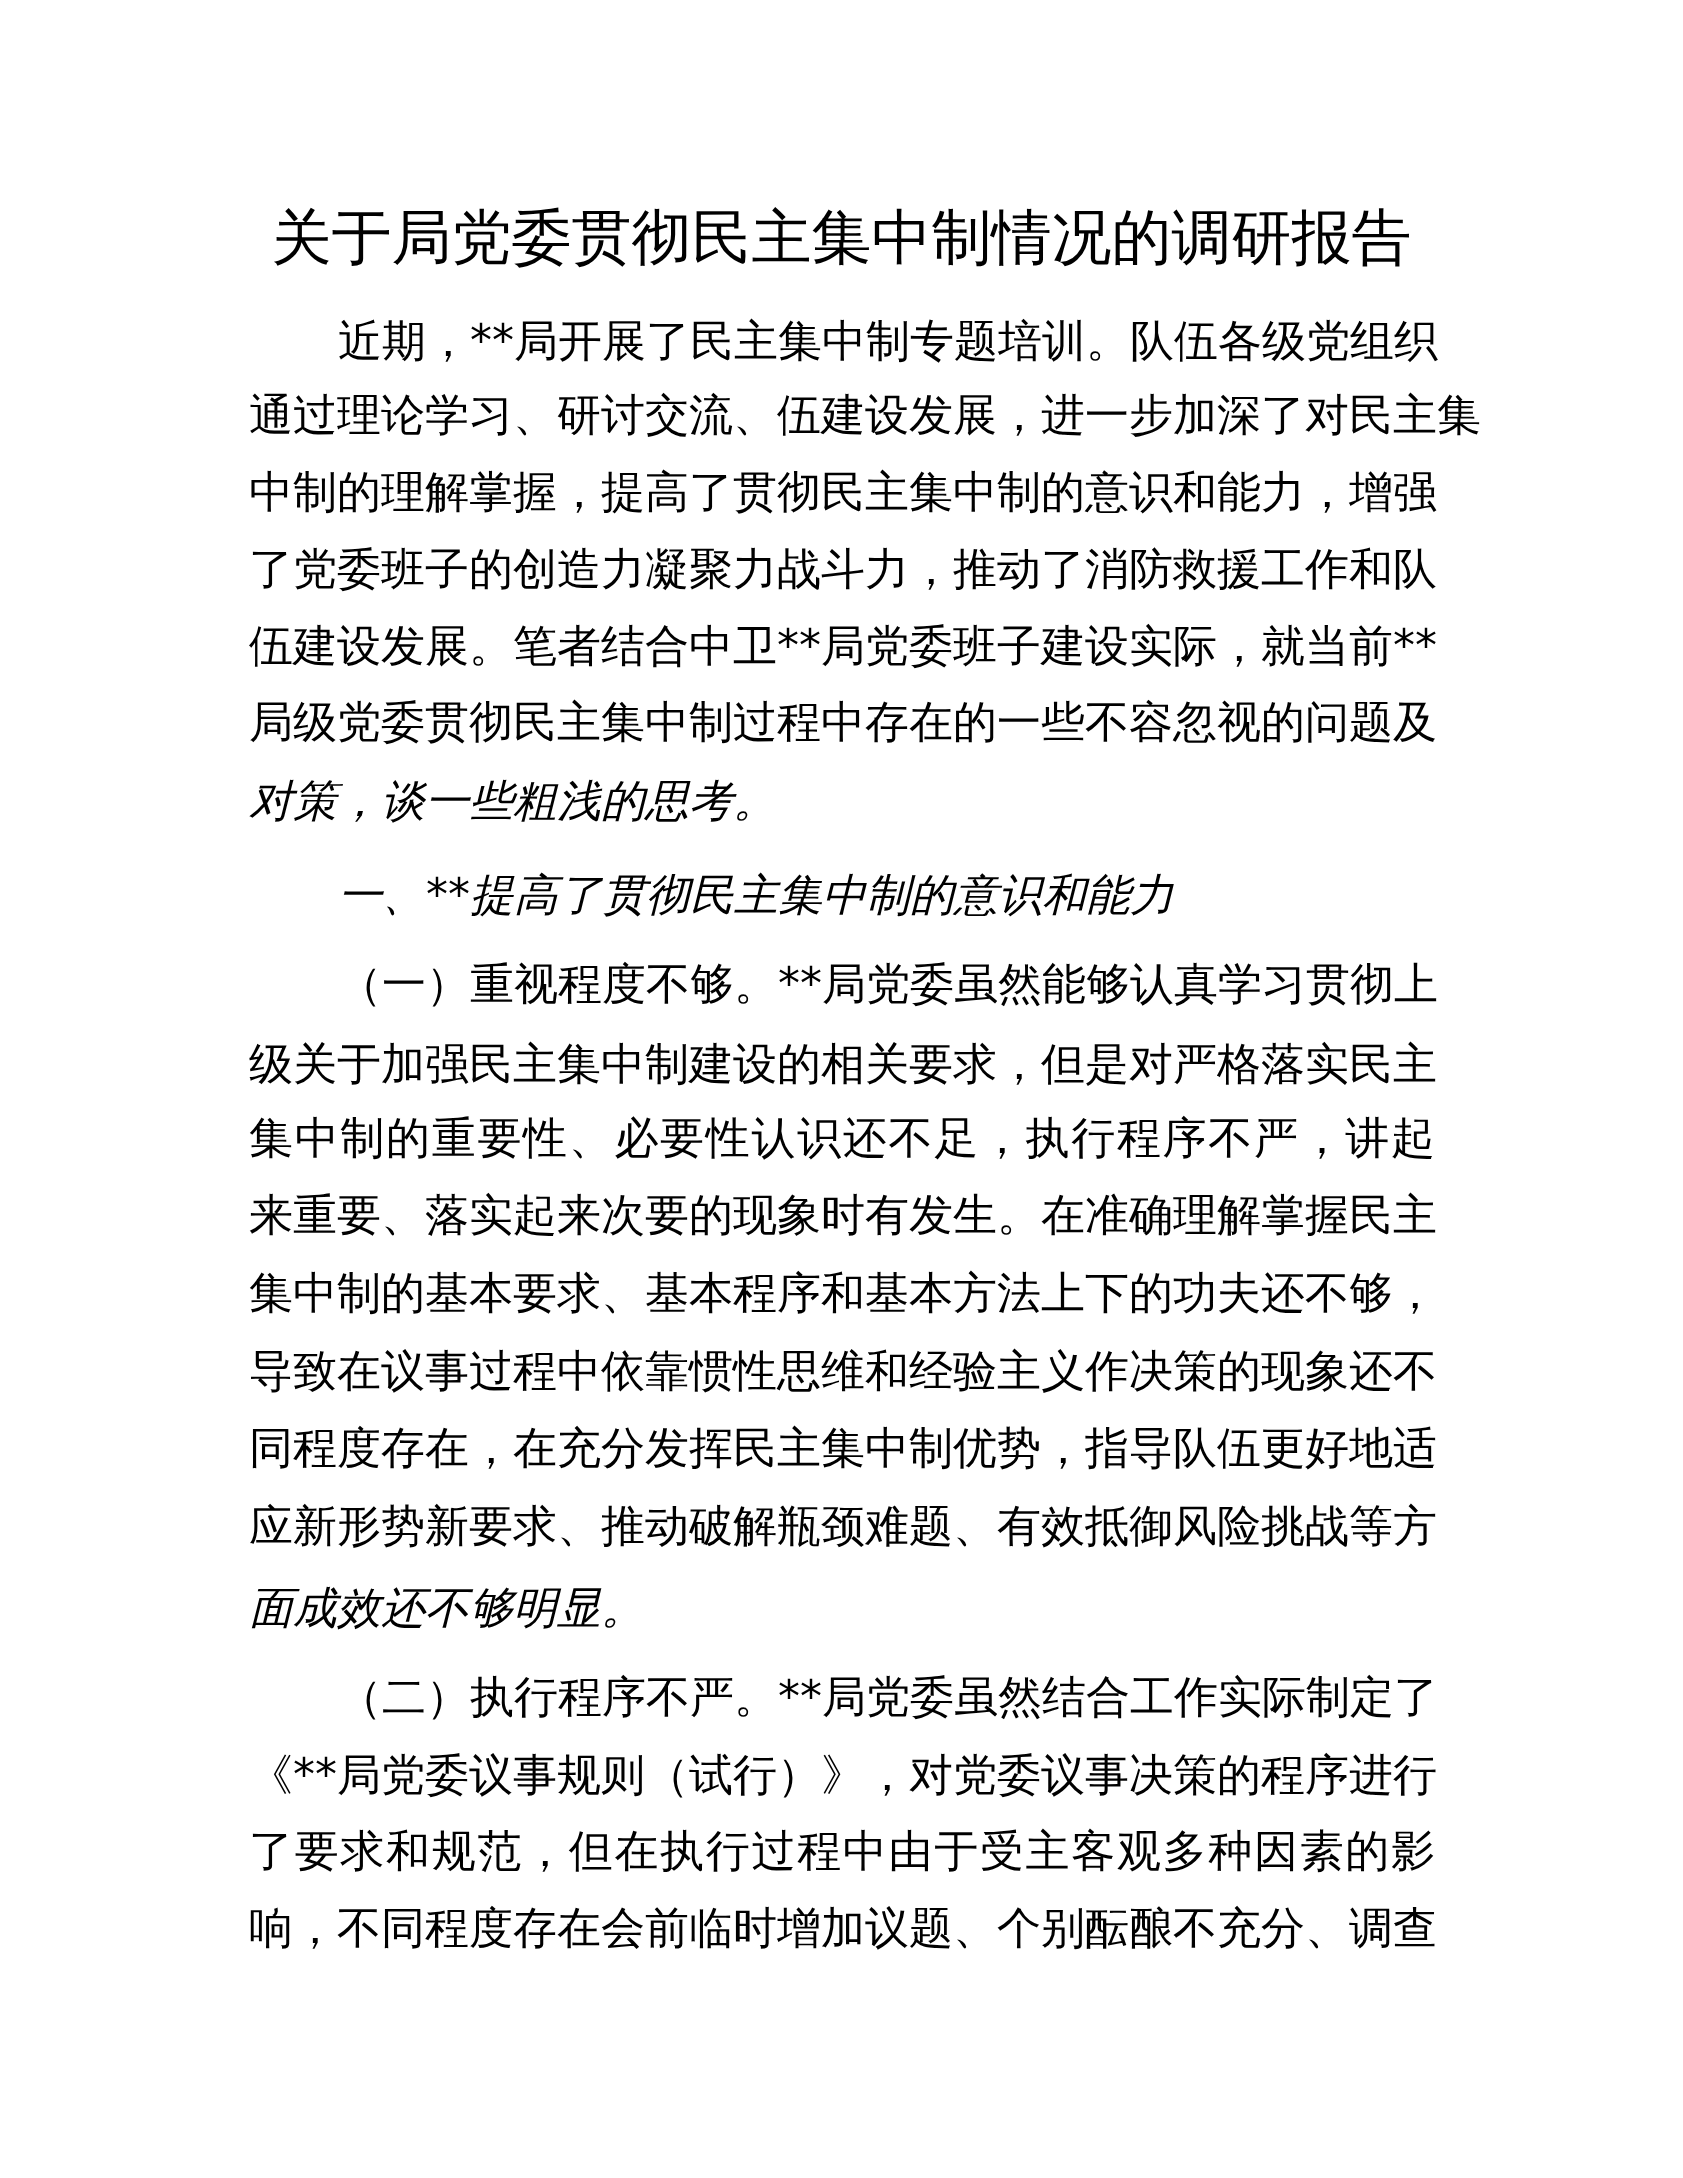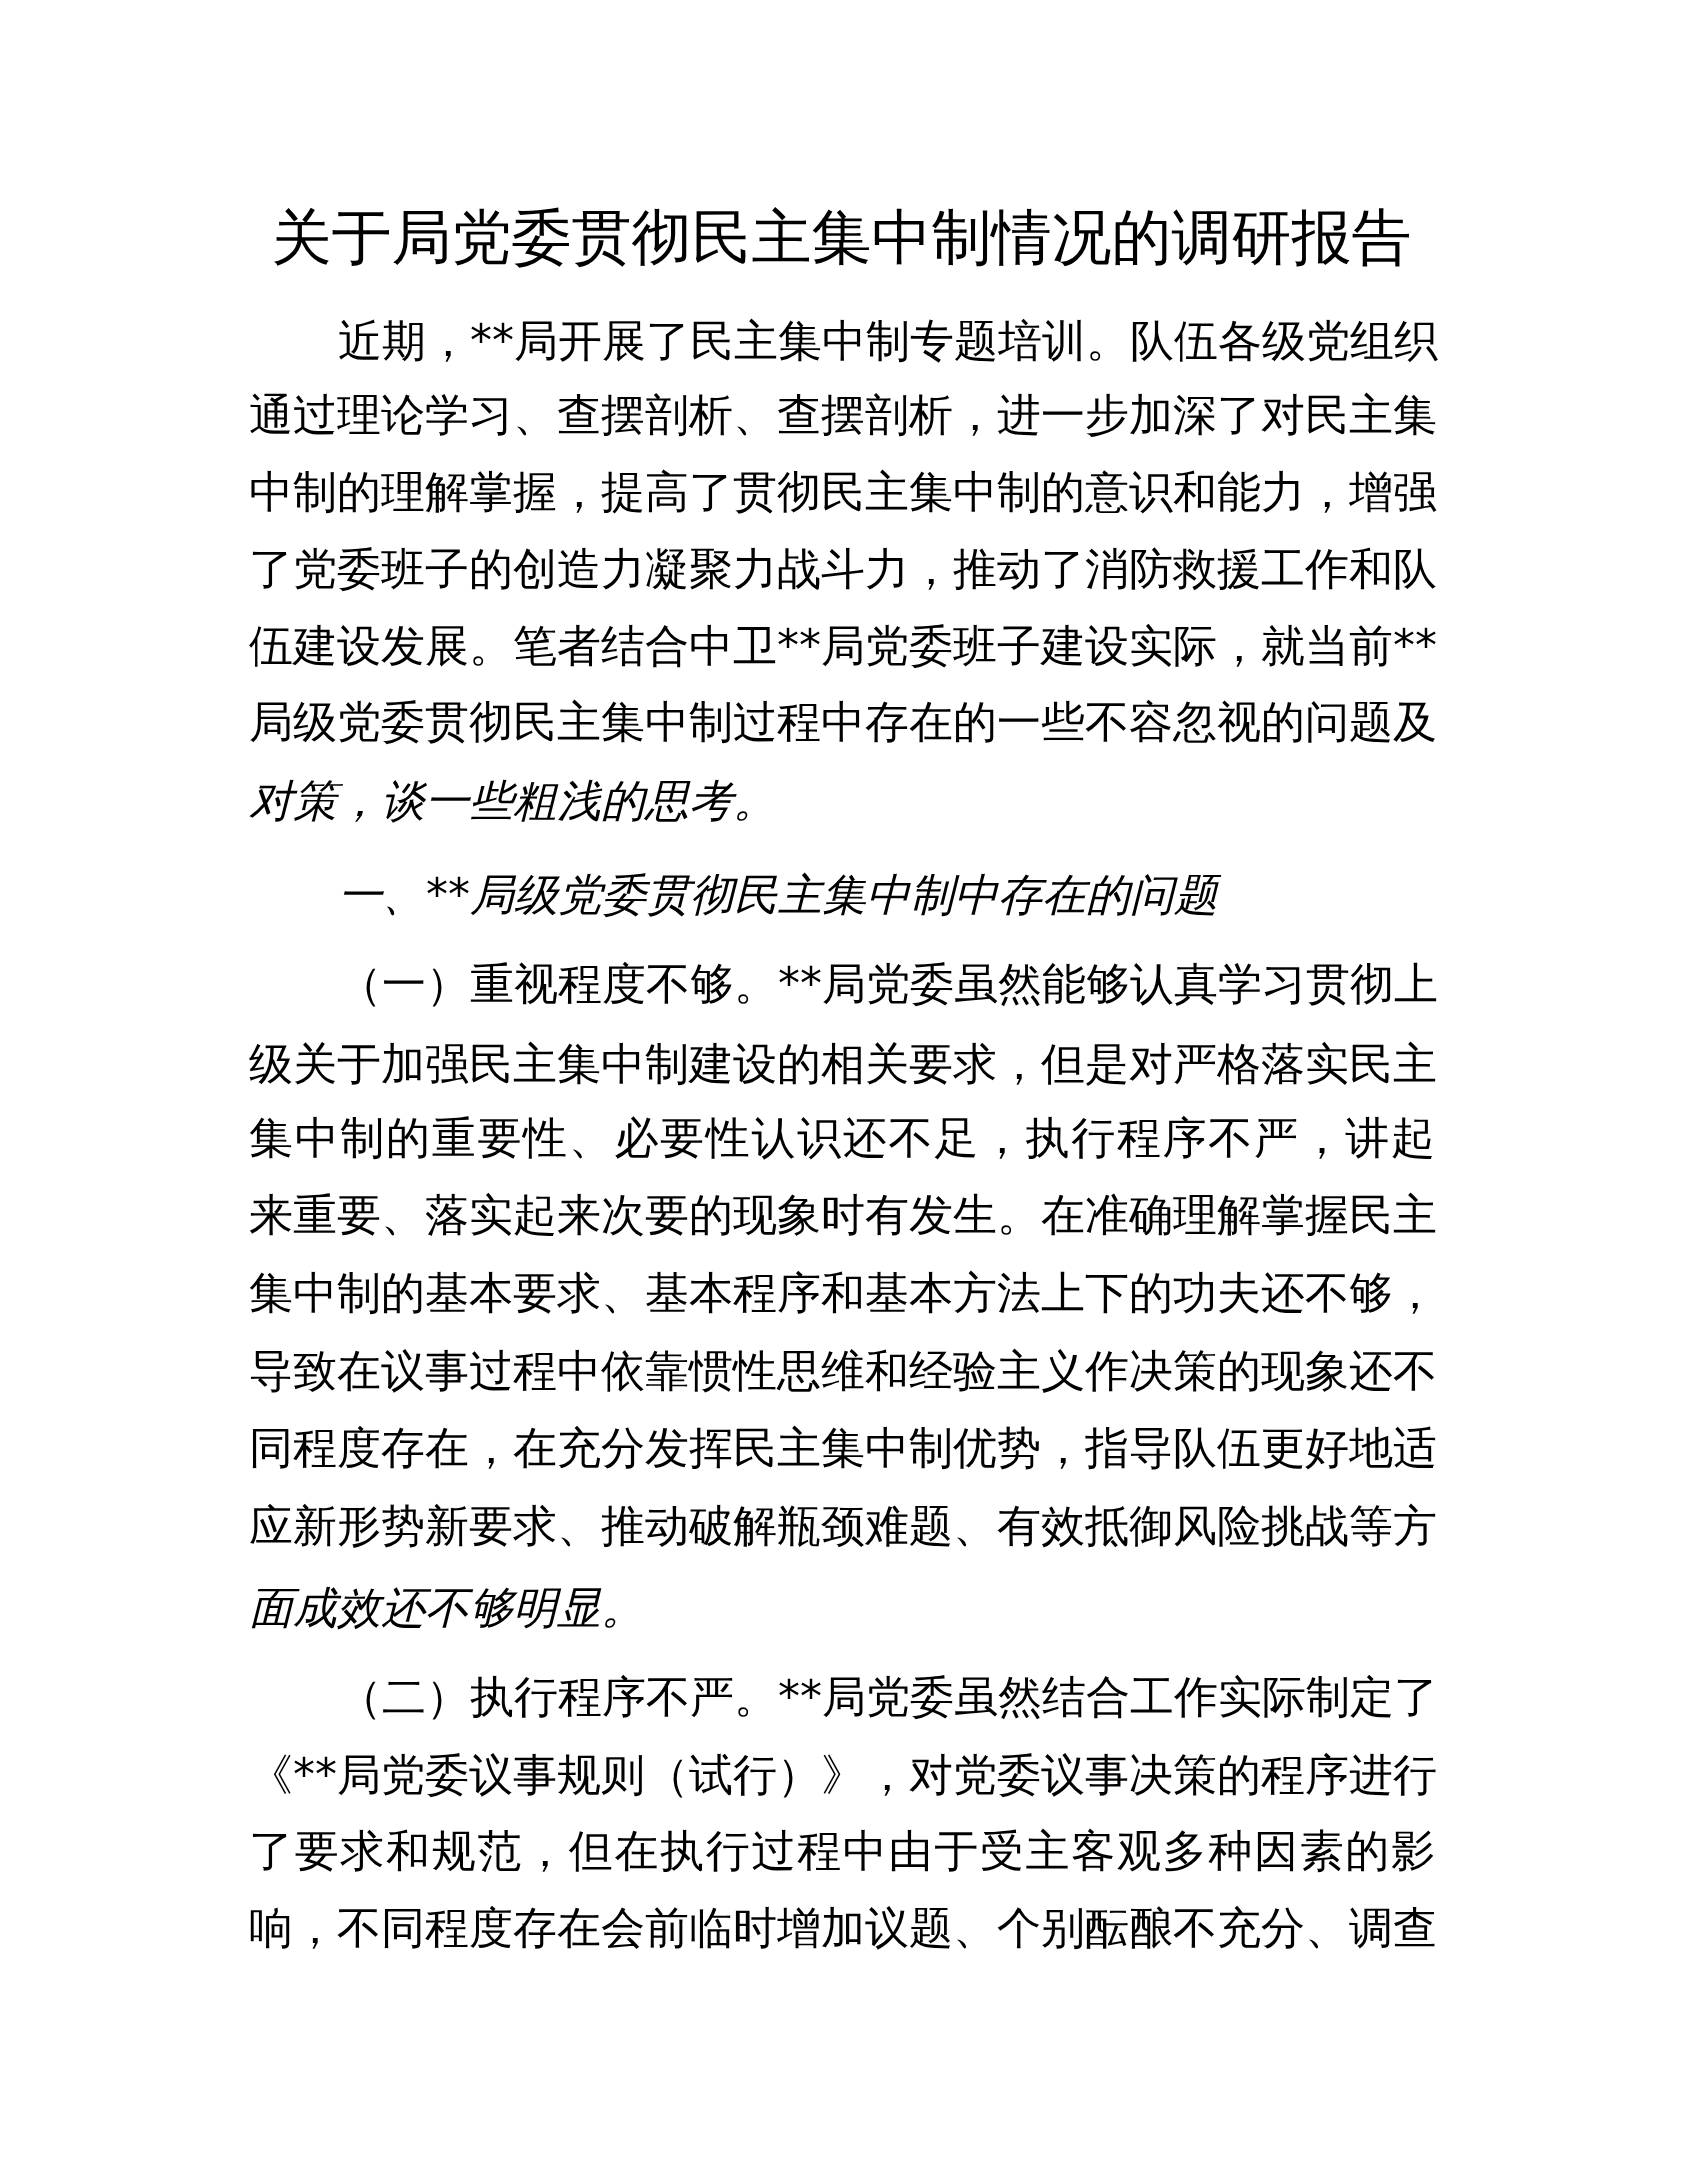--- a/index.html
+++ b/index.html
@@ -14,28 +14,28 @@
   .line.last { text-align: left; text-align-last: left; font-style: italic; }
 </style>
 </head>
 <body>
 
 <div class="page">
 
   <div class="title">关于局党委贯彻民主集中制情况的调研报告</div>
 
   <div class="line indent" style="top:302px">近期，**局开展了民主集中制专题培训。队伍各级党组织</div>
-  <div class="line" style="top:376px">通过理论学习、查摆剖析、查摆剖析，进一步加深了对民主集</div>
+  <div class="line" style="top:376px">通过理论学习、研讨交流、伍建设发展，进一步加深了对民主集</div>
   <div class="line" style="top:453px">中制的理解掌握，提高了贯彻民主集中制的意识和能力，增强</div>
   <div class="line" style="top:530px">了党委班子的创造力凝聚力战斗力，推动了消防救援工作和队</div>
   <div class="line" style="top:607px">伍建设发展。笔者结合中卫**局党委班子建设实际，就当前**</div>
   <div class="line" style="top:683px">局级党委贯彻民主集中制过程中存在的一些不容忽视的问题及</div>
   <div class="line last" style="top:762px">对策，谈一些粗浅的思考。</div>
 
-  <div class="line indent last" style="top:856px">一、**局级党委贯彻民主集中制中存在的问题</div>
+  <div class="line indent last" style="top:856px">一、**提高了贯彻民主集中制的意识和能力</div>
 
   <div class="line indent" style="top:945px">（一）重视程度不够。**局党委虽然能够认真学习贯彻上</div>
   <div class="line" style="top:1025px">级关于加强民主集中制建设的相关要求，但是对严格落实民主</div>
   <div class="line" style="top:1099px">集中制的重要性、必要性认识还不足，执行程序不严，讲起</div>
   <div class="line" style="top:1176px">来重要、落实起来次要的现象时有发生。在准确理解掌握民主</div>
   <div class="line" style="top:1254px">集中制的基本要求、基本程序和基本方法上下的功夫还不够，</div>
   <div class="line" style="top:1332px">导致在议事过程中依靠惯性思维和经验主义作决策的现象还不</div>
   <div class="line" style="top:1409px">同程度存在，在充分发挥民主集中制优势，指导队伍更好地适</div>
   <div class="line" style="top:1487px">应新形势新要求、推动破解瓶颈难题、有效抵御风险挑战等方</div>
   <div class="line last" style="top:1569px">面成效还不够明显。</div>

